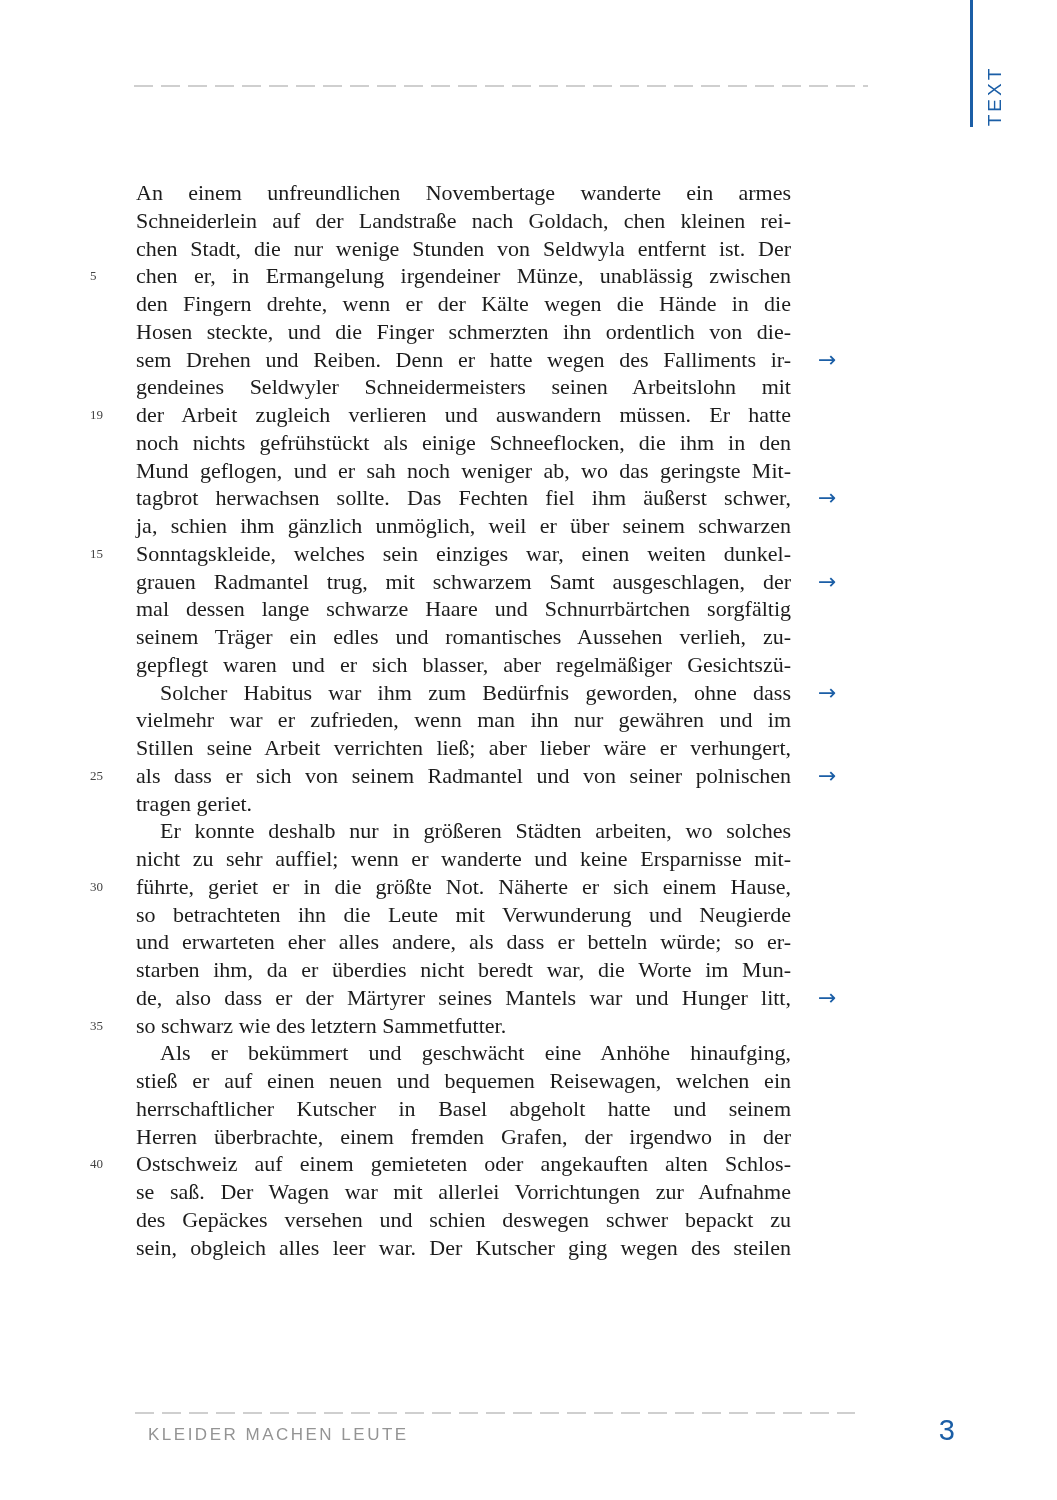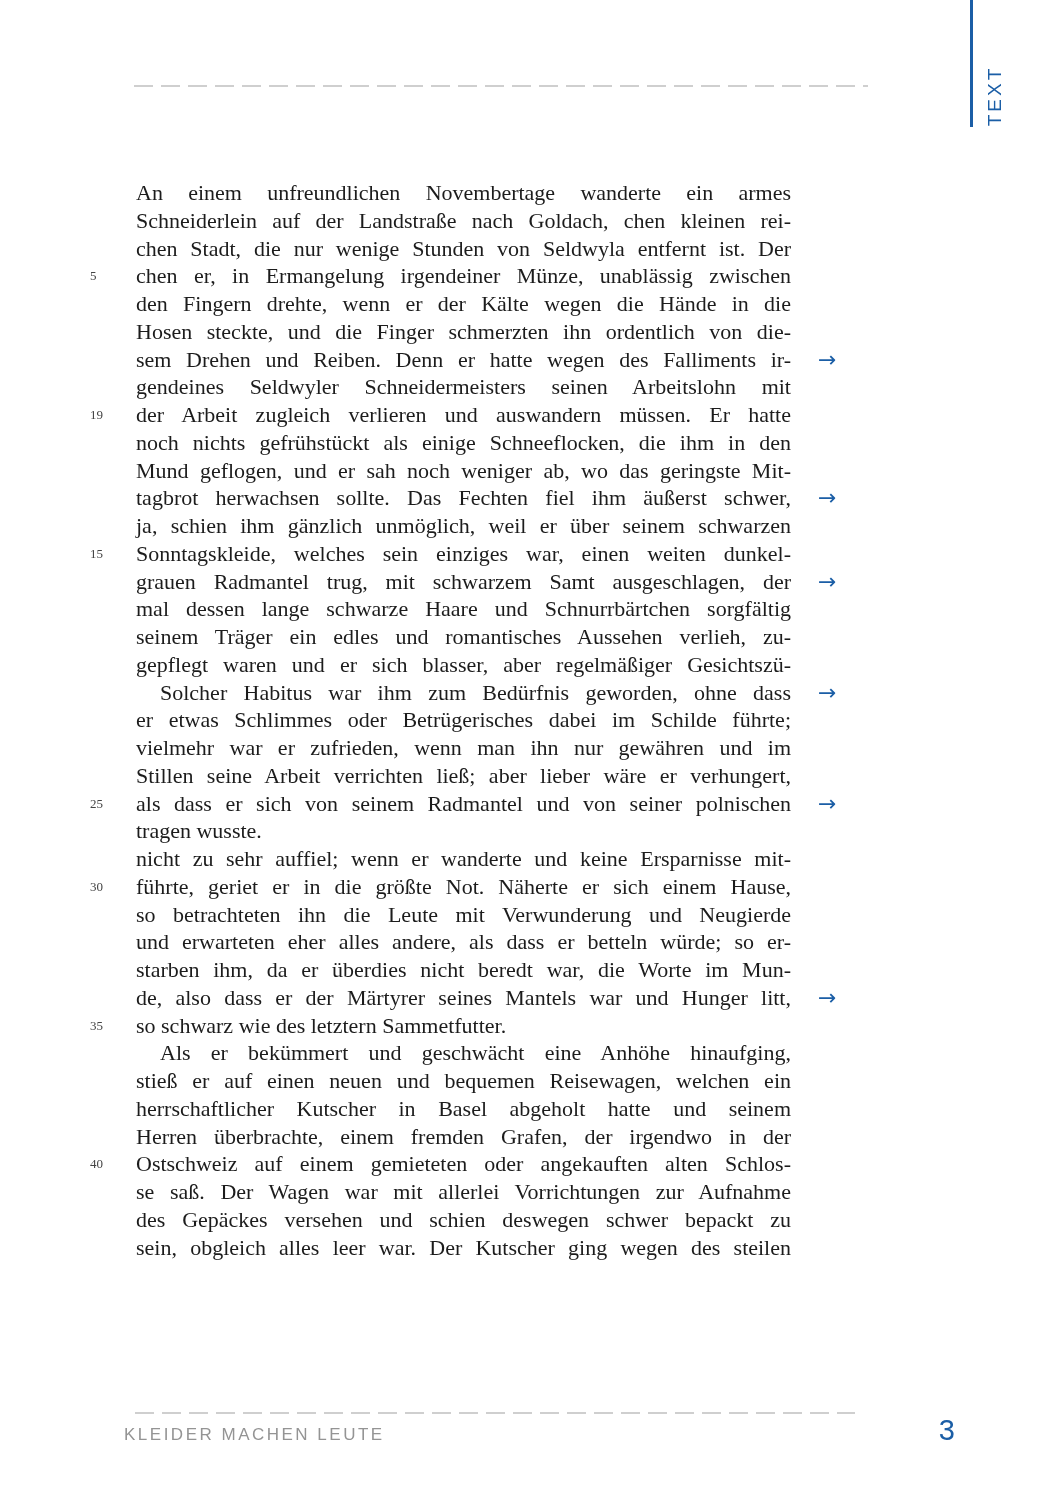--- a/index.html
+++ b/index.html
@@ -69,21 +69,21 @@
     text-align: center;
     font-family: "DejaVu Sans", sans-serif;
     font-size: 22px;
     line-height: 27.75px;
     color: #1b5ea6;
     text-indent: 0;
   }
 
   #footer-title {
     position: absolute;
-    left: 124px; top: 1425px;
+    left: 148px; top: 1425px;
     font-family: "Liberation Sans", sans-serif;
     font-size: 17px;
     letter-spacing: 2.5px;
     color: #949494;
   }
   #page-number {
     position: absolute;
     right: 102px; top: 1414px;
     font-family: "Liberation Sans", sans-serif;
     font-size: 29px;
@@ -193,41 +193,41 @@
     <span class="line-text">gepflegt waren und er sich blasser, aber regelmäßiger Gesichtszü-</span>
     
   </div>
       <div class="line indent">
     
     <span class="line-text">Solcher Habitus war ihm zum Bedürfnis geworden, ohne dass</span>
     <span class="margin-arrow">→</span>
   </div>
       <div class="line">
     
-    <span class="line-text">er etwas Schlimmes oder Betrügerisches dabei im Schilde führte;</span>
-    
-  </div>
-      <div class="line">
-    
     <span class="line-text">vielmehr war er zufrieden, wenn man ihn nur gewähren und im</span>
     
   </div>
       <div class="line">
     
     <span class="line-text">Stillen seine Arbeit verrichten ließ; aber lieber wäre er verhungert,</span>
     
   </div>
       <div class="line">
     <span class="line-number">25</span>
     <span class="line-text">als dass er sich von seinem Radmantel und von seiner polnischen</span>
     <span class="margin-arrow">→</span>
   </div>
       <div class="line para-end">
     
-    <span class="line-text">tragen wusste.</span>
+    <span class="line-text">tragen geriet.</span>
+    
+  </div>
+      <div class="line indent">
+    
+    <span class="line-text">Er konnte deshalb nur in größeren Städten arbeiten, wo solches</span>
     
   </div>
       <div class="line">
     
     <span class="line-text">nicht zu sehr auffiel; wenn er wanderte und keine Ersparnisse mit-</span>
     
   </div>
       <div class="line">
     <span class="line-number">30</span>
     <span class="line-text">führte, geriet er in die größte Not. Näherte er sich einem Hause,</span>

